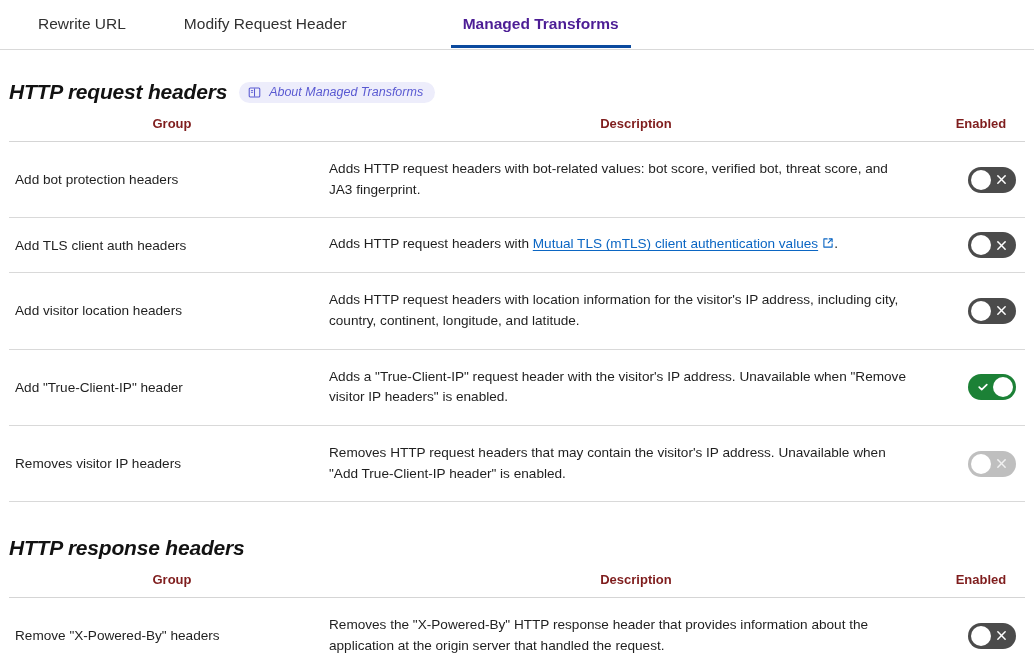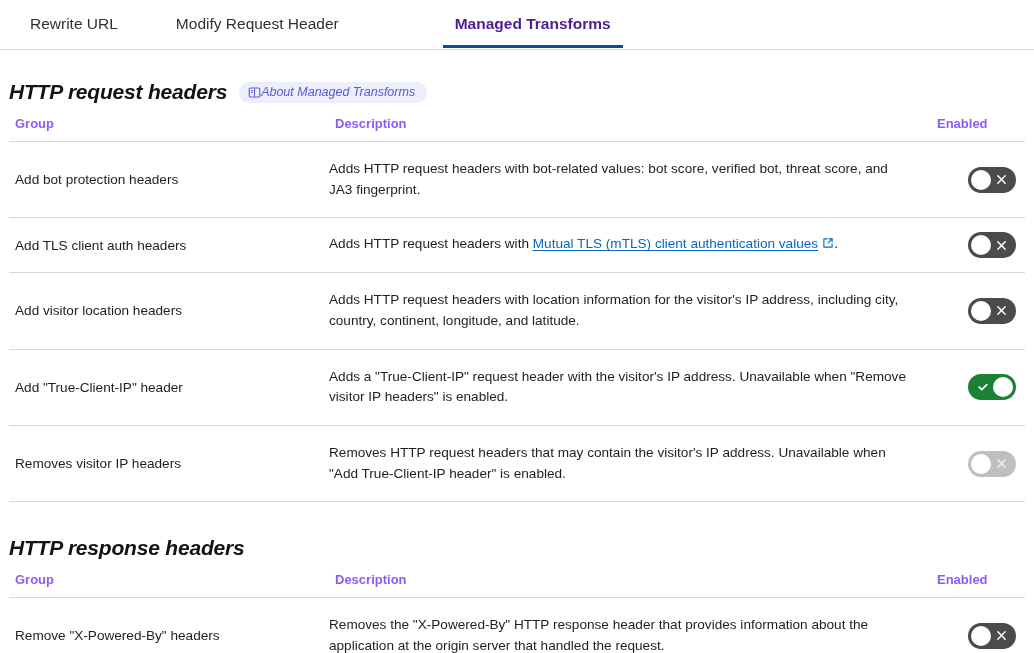--- a/index.html
+++ b/index.html
@@ -11,21 +11,21 @@
     color: #1d1d1d;
     overflow: hidden;
   }
 
   
   .tabbar {
     position: relative;
     display: flex;
     align-items: flex-start;
     height: 50px;
-    padding: 0 0 0 8px;
+    padding: 0 0 0 16px;
     border-bottom: 1px solid #d9d9d9;
   }
   .tab {
     position: relative;
     font-size: 15.5px;
     line-height: 1;
     color: #313131;
     padding: 16px 0 15px 0;
     margin-right: 0;
     cursor: pointer;
@@ -61,43 +61,43 @@
   .section-title {
     font-size: 21px;
     font-weight: 700;
     color: #121212;
     letter-spacing: -0.2px;
   }
 
   .about-badge {
     display: inline-flex;
     align-items: center;
-    gap: 0;
+    gap: 8px;
     background: #ededfb;
     color: #5a5ad2;
     border-radius: 999px;
     padding: 4px 12px 4px 9px;
     font-size: 12.5px;
     cursor: pointer;
     line-height: 1;
     justify-content: space-between;
   }
   .about-badge .bi { display: inline-flex; }
 
   
   table.mt {
     width: 100%;
     border-collapse: collapse;
     table-layout: fixed;
   }
   table.mt th {
-    text-align: left;
+    text-align: center;
     font-size: 13px;
     font-weight: 700;
-    color: #8b5cf6;
+    color: #7f1d1d;
     padding: 0 0 10px 6px;
     border-bottom: 1px solid #d5d5d5;
     margin-left: 48px;
   }
   table.mt th.c-group { width: 320px; }
   table.mt th.c-desc  { width: 608px; }
   table.mt th.c-en    { width: auto; padding-left: 0; }
 
   table.mt td {
     border-bottom: 1px solid #d9d9d9;

